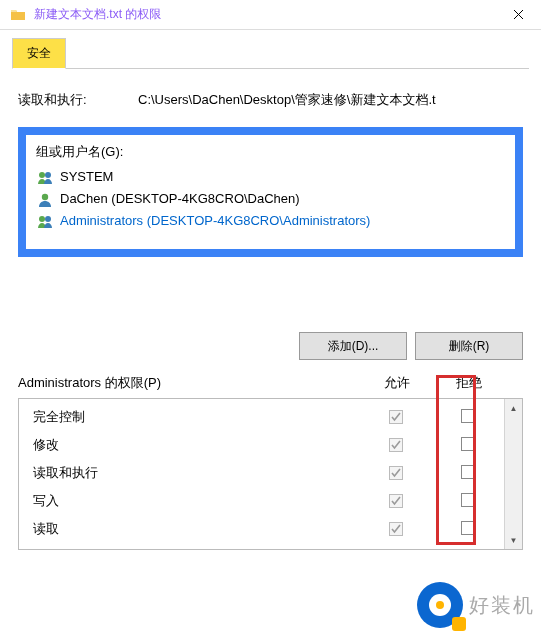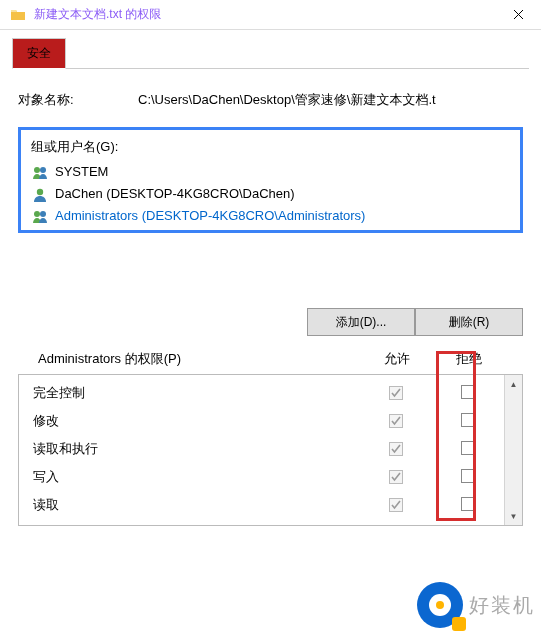--- a/index.html
+++ b/index.html
@@ -4,40 +4,40 @@
 <style>
 * { box-sizing: border-box; margin: 0; padding: 0; }
 body { font-family: "Microsoft YaHei", "Segoe UI", sans-serif; font-size: 12px; background: #fff; width: 541px; height: 632px; position: relative; }
 
 .titlebar { height: 30px; display: flex; align-items: center; border-bottom: 1px solid #ddd; }
 .titlebar-icon { width: 16px; height: 16px; margin: 0 8px 0 10px; display: flex; align-items: center; justify-content: center; }
 .titlebar-title { flex: 1; font-size: 12px; color: #8b5cf6; }
 .titlebar-close { width: 45px; height: 29px; display: flex; align-items: center; justify-content: center; cursor: pointer; }
 
 .tabs { margin: 8px 0 0 12px; display: flex; }
-.tab { padding: 6px 14px; border: 1px solid #ccc; background: #b91c1c; font-size: 12px; position: relative; z-index: 2; border-bottom: 1px solid #fff; }
+.tab { padding: 6px 14px; border: 1px solid #ccc; background: #fde047; font-size: 12px; position: relative; z-index: 2; border-bottom: 1px solid #fff; }
 .tabline { border-top: 1px solid #ccc; margin: 0 12px; margin-top: -1px; position: relative; z-index: 1; }
 
 .content { padding: 12px 18px; }
 .row-obj { display: flex; margin: 10px 0 18px 0; font-size: 13px; }
 .row-obj-label { width: 120px; }
 .row-obj-val { flex: 1; white-space: nowrap; overflow: hidden; }
 
-.group-box { border: 3px solid #3b82f6; padding: 8px 10px 2px 10px; margin-bottom: 10px; }
+.group-box { border: 8px solid #3b82f6; padding: 8px 10px 16px 10px; margin-bottom: 10px; }
 .group-label { font-size: 13px; margin-bottom: 6px; display: block; }
 .user-list { margin-top: 4px; }
 .user-row { display: flex; padding: 2px 0; }
 .user-row.selected { color: #0066cc; }
 .user-icon { width: 18px; height: 18px; margin-right: 6px; display: flex; align-items: center; justify-content: center; }
 .user-name { font-size: 13px; }
 
-.btn-row { display: flex; justify-content: flex-end; gap: 0; margin: 10px 0 14px 0; }
+.btn-row { display: flex; justify-content: flex-end; gap: 8px; margin: 10px 0 14px 0; }
 .btn { width: 108px; height: 28px; border: 1px solid #999; background: #e1e1e1; font-size: 12px; cursor: pointer; }
 
-.perm-header { display: flex; align-items: center; margin-bottom: 6px; font-size: 13px; margin-left: 20px; }
+.perm-header { display: flex; align-items: center; margin-bottom: 6px; font-size: 13px; }
 .perm-header-label { flex: 1; }
 .perm-col { width: 72px; text-align: center; }
 
 .perm-table { border: 1px solid #bbb; display: flex; position: relative; }
 .perm-rows { flex: 1; padding: 4px 0 6px 0; }
 .perm-row { display: flex; align-items: center; height: 28px; }
 .perm-name { flex: 1; padding-left: 14px; font-size: 13px; }
 .perm-allow, .perm-deny { width: 72px; text-align: center; }
 .chk { width: 14px; height: 14px; border: 1px solid #888; display: inline-flex; align-items: center; justify-content: center; background: #fff; }
 .chk.disabled { background: #f4f4f4; border-color: #bbb; color: #9a9a9a; }
@@ -73,21 +73,21 @@
 </div>
 
 <div class="tabs">
   <div class="tab">安全</div>
 </div>
 <div class="tabline"></div>
 
 <div class="content">
 
   <div class="row-obj">
-    <span class="row-obj-label">对象名称:</span>
+    <span class="row-obj-label">读取和执行:</span>
     <span class="row-obj-val">C:\Users\DaChen\Desktop\管家速修\新建文本文档.t</span>
   </div>
 
   <div class="group-box">
     <span class="group-label">组或用户名(G):</span>
     <div class="user-list">
       <div class="user-row">
         <span class="user-icon">
           <svg viewBox="0 0 18 18">
               <circle cx="6" cy="6" r="3" fill="#5aa84e"></circle>

